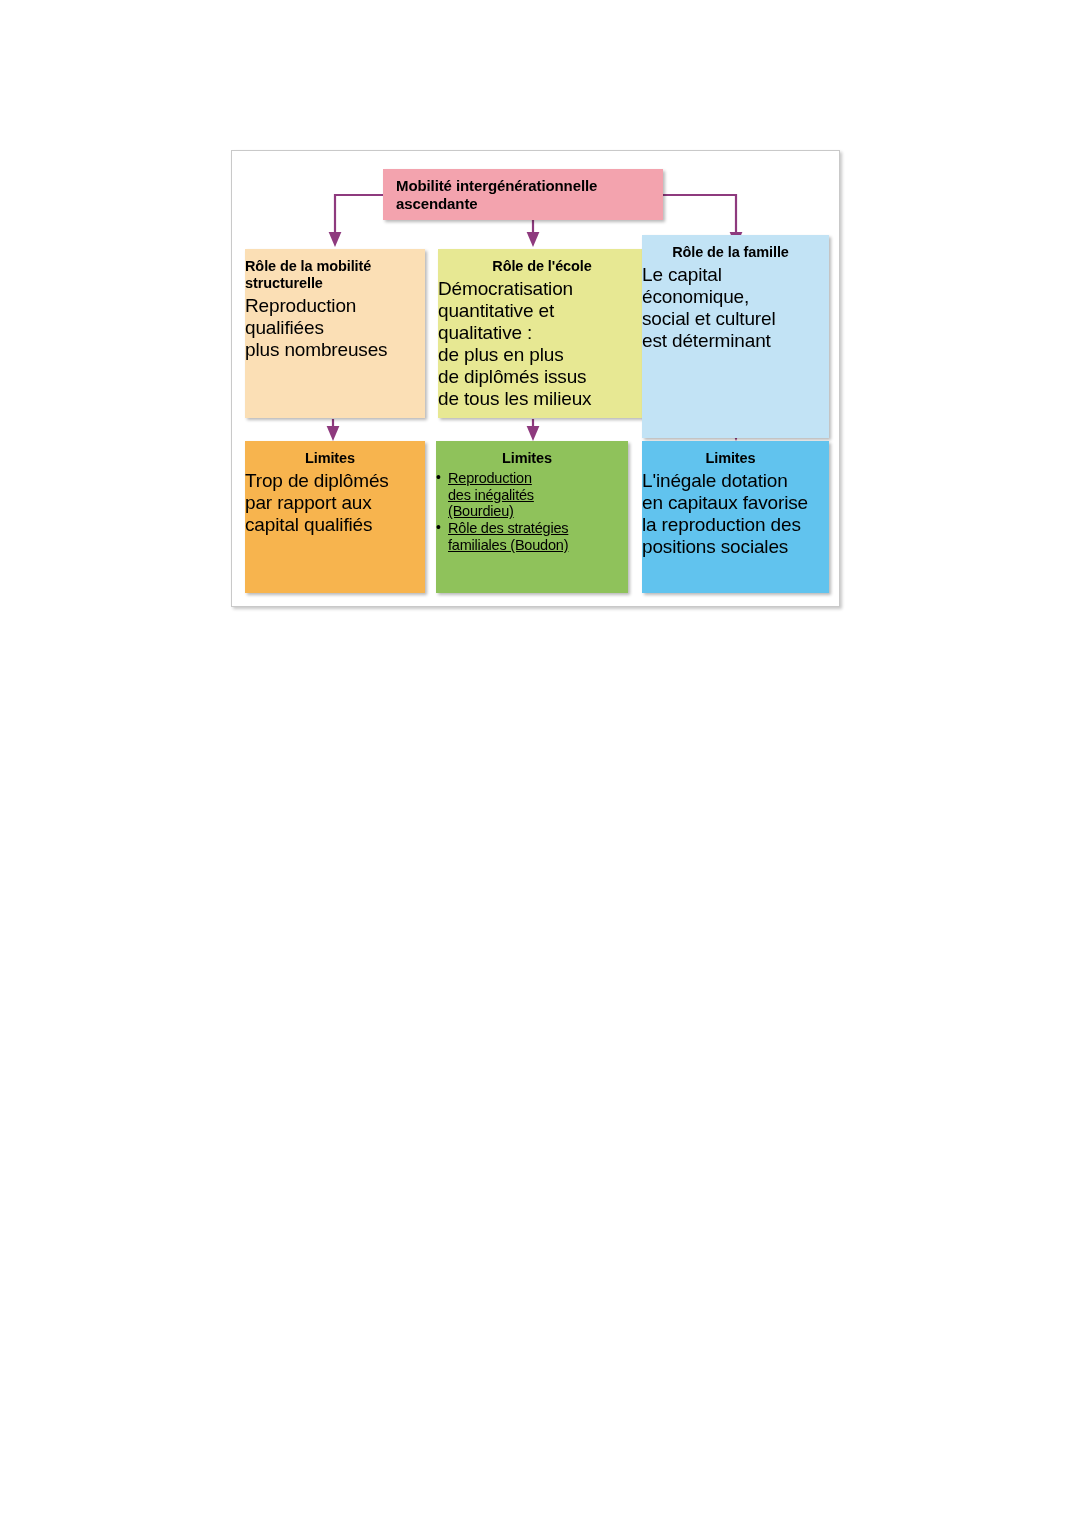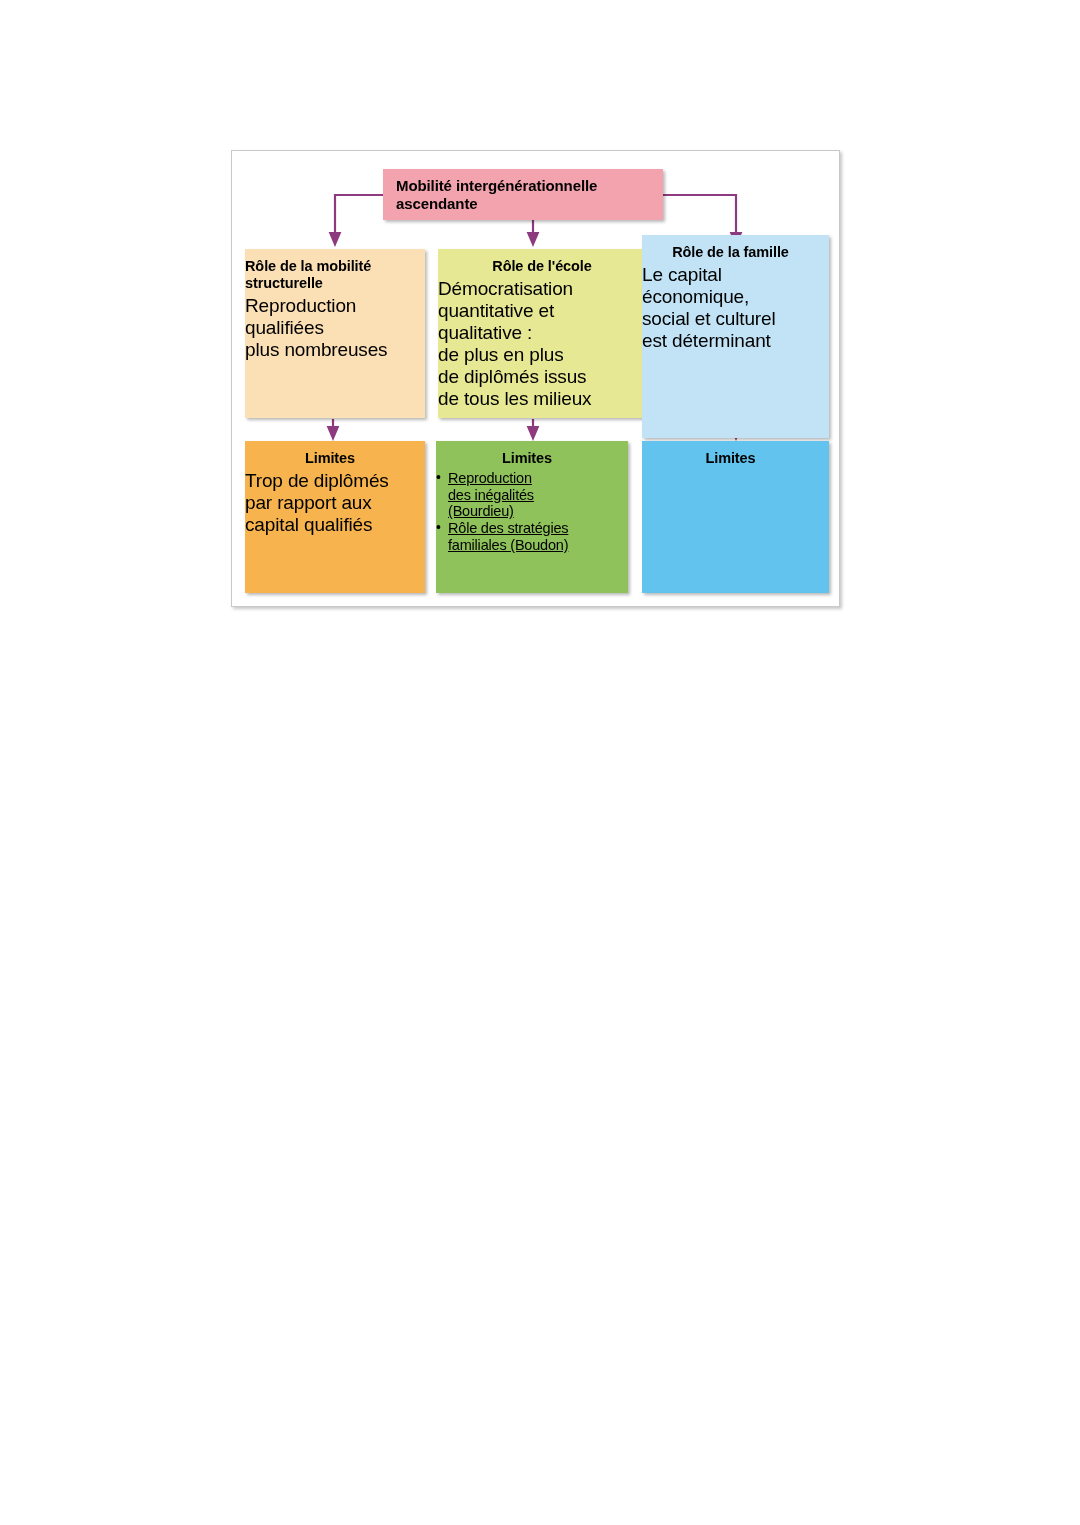--- a/index.html
+++ b/index.html
@@ -213,15 +213,19 @@
         <li>Reproduction
 des inégalités
 (Bourdieu)</li>
         <li>Rôle des stratégies
 familiales (Boudon)</li>
       </ul>
   </div>
 
   <div class="node center" id="node-limites-famille">
     <div class="title">Limites</div>
+    <div class="body">L'inégale dotation
+en capitaux favorise
+la reproduction des
+positions sociales</div>
   </div>
 
 </div>
 
 </body></html>

